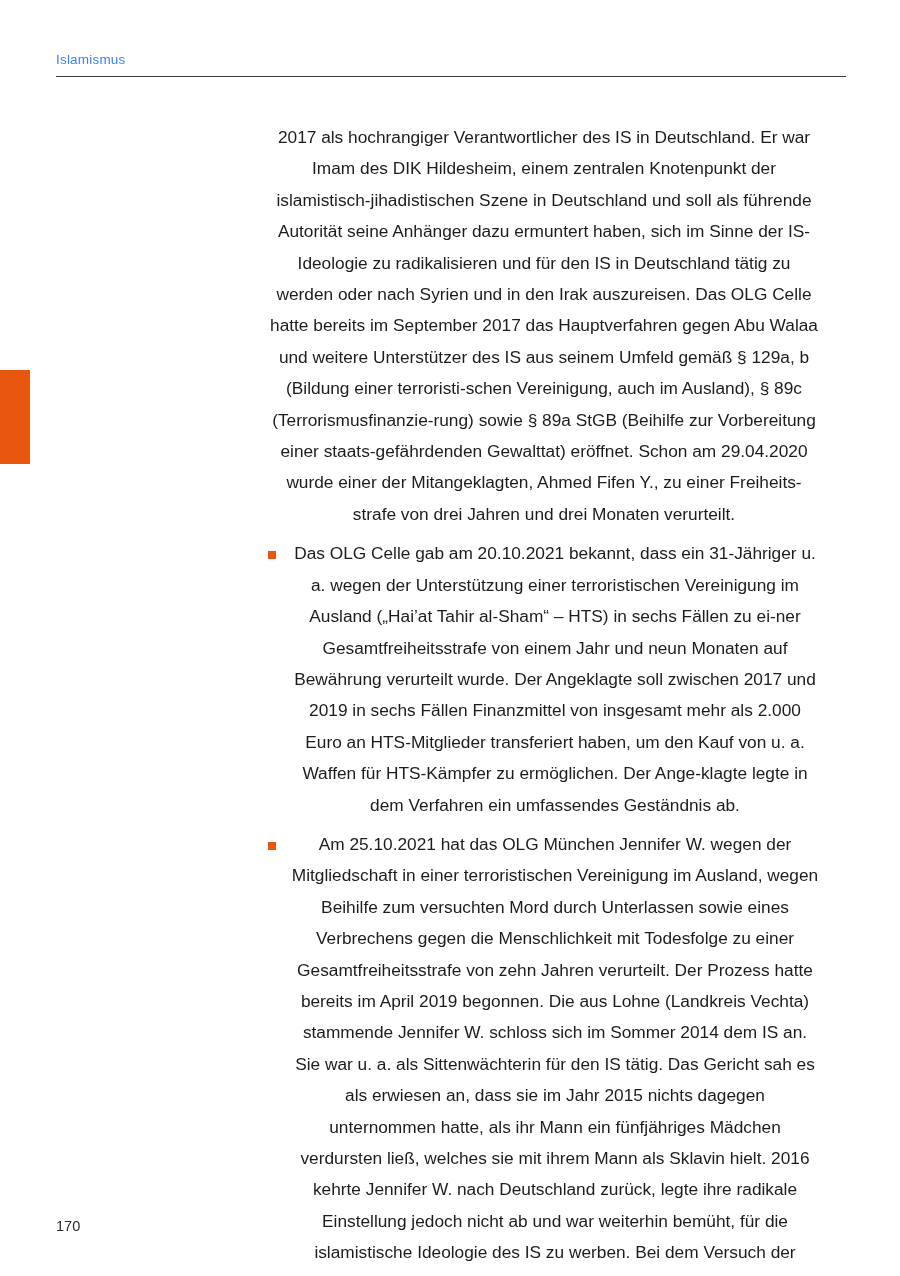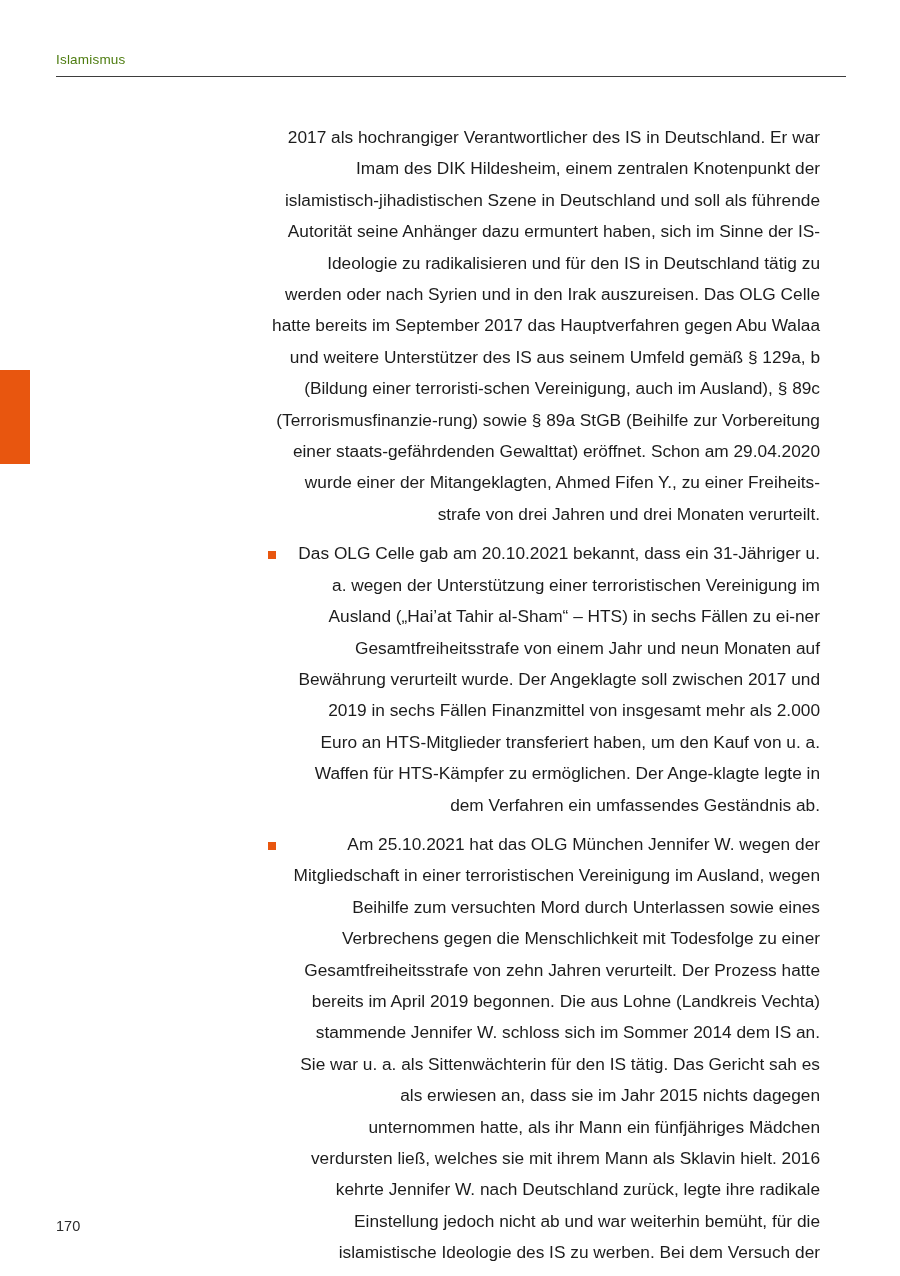--- a/index.html
+++ b/index.html
@@ -25,21 +25,21 @@
 
   
   .header {
     position: absolute;
     left: 56px;
     top: 52px;
     width: 790px;
   }
   .header-label {
     font-size: 13.5px;
-    color: #4d7c0f;
+    color: #3b82f6;
     letter-spacing: 0.2px;
     padding-bottom: 9px;
   }
   .header-rule {
     height: 1px;
     background: #3d3d3d;
     width: 790px;
   }
 
   
@@ -57,21 +57,21 @@
     position: absolute;
     left: 268px;
     top: 122px;
     width: 552px;
   }
 
   .para {
     font-size: 17.3px;
     line-height: 31.4px;
     color: #1c1c1c;
-    text-align: right;
+    text-align: center;
     margin: 0;
     hyphens: manual;
   }
 
   .bullet-item {
     position: relative;
     padding-left: 22px;
     margin-top: 8px;
   }
   .bullet-marker {

